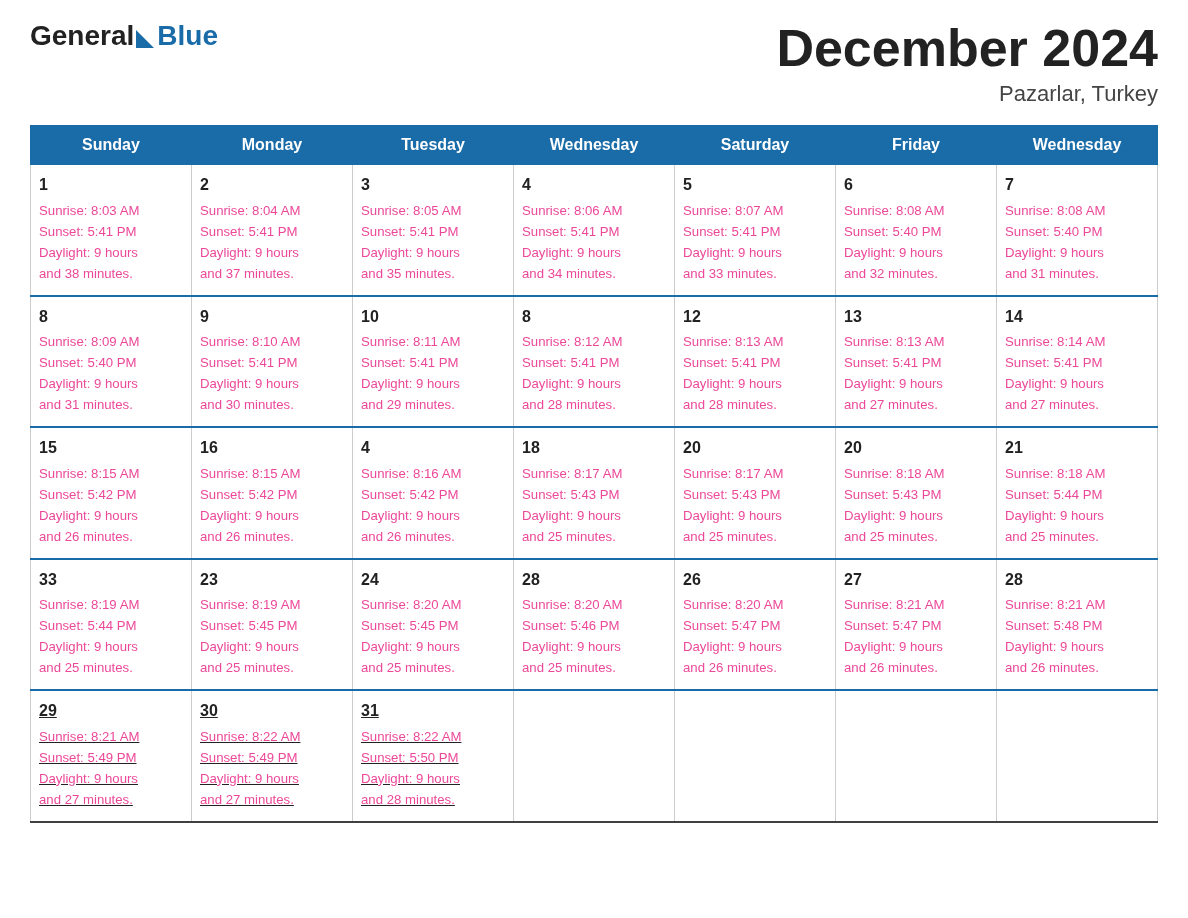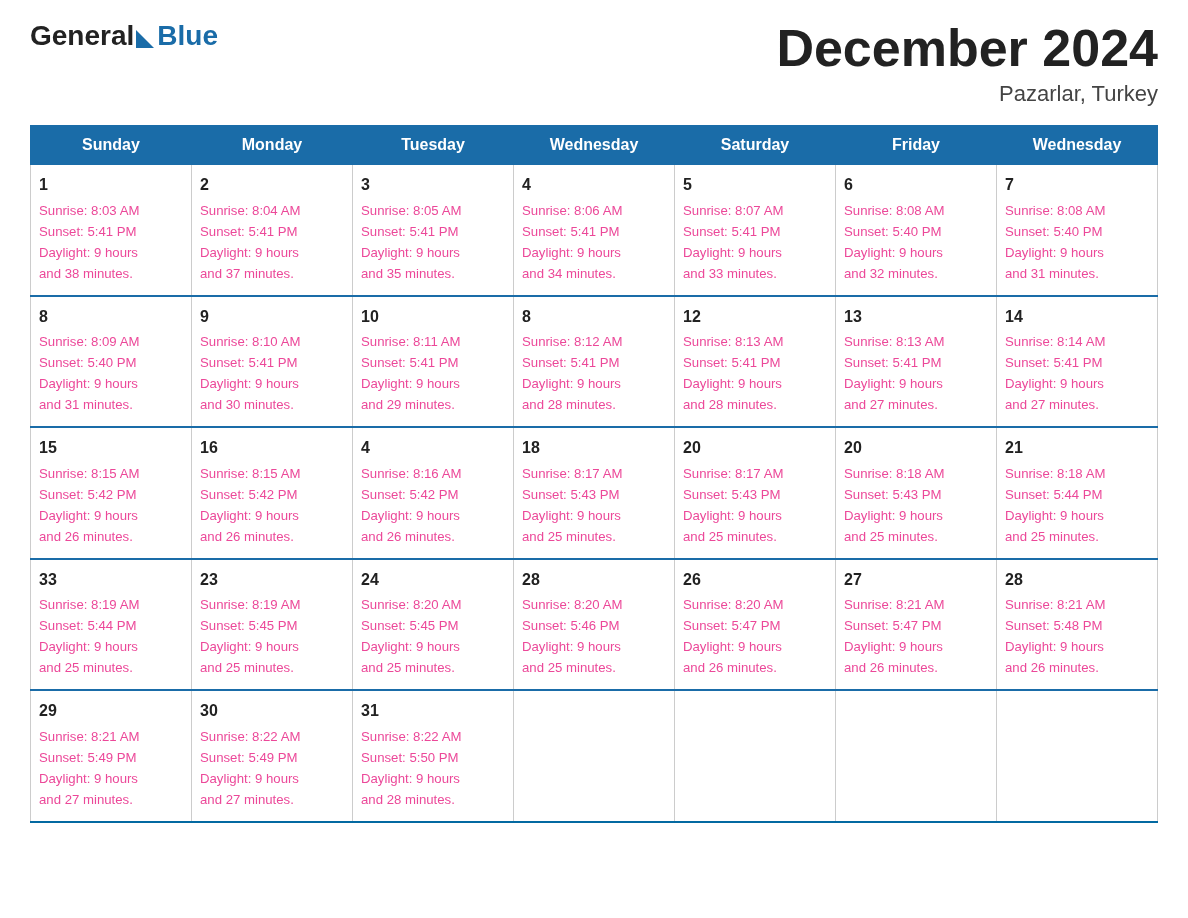--- a/index.html
+++ b/index.html
@@ -88,21 +88,22 @@
       font-weight: bold;
       display: block;
       margin-bottom: 3px;
       color: #222;
     }
     tbody tr td .day-info {
       color: #ec4899;
       font-size: 13.2px;
     }
     tbody tr:last-child td {
-      border-bottom: 2px solid #0369a1;
+      border-bottom: 2px solid #404040;
+      text-decoration: underline;
     }
     tbody tr td:first-child {
       border-left: 1px solid #ccc;
     }
     .row-border-top td {
       border-top: 2px solid #1a6ca8;
     }
   </style>
 </head>
 <body>

